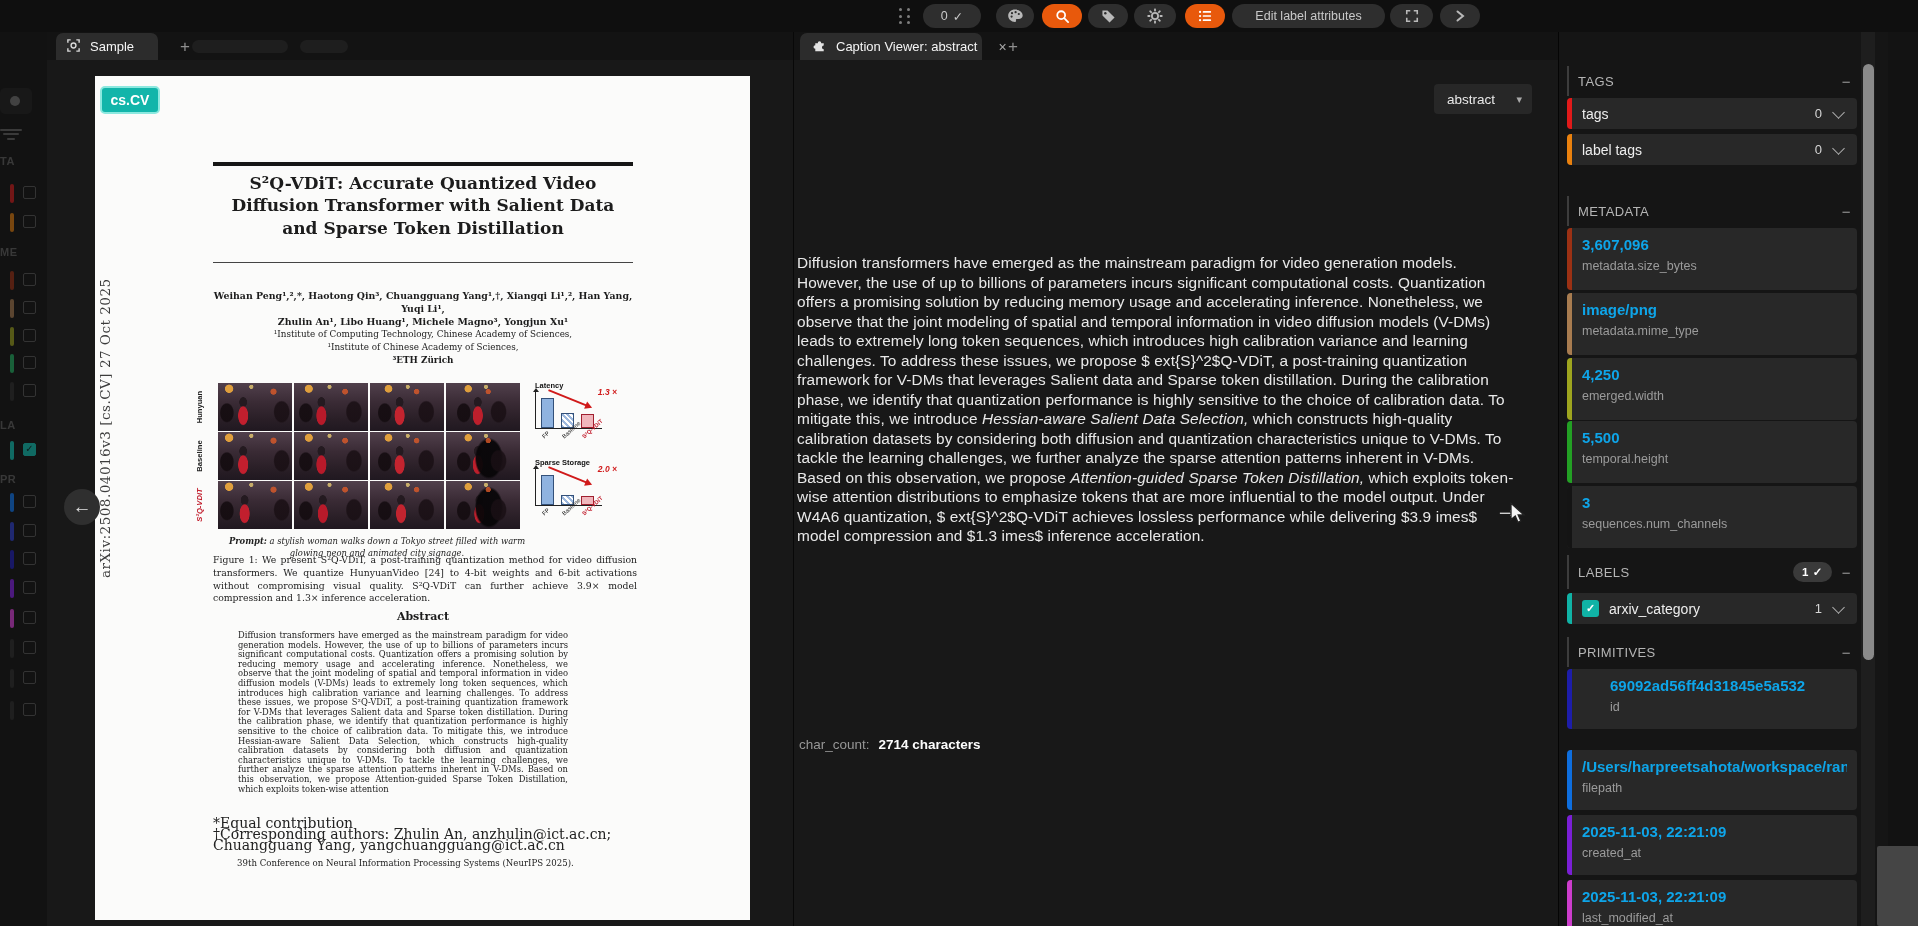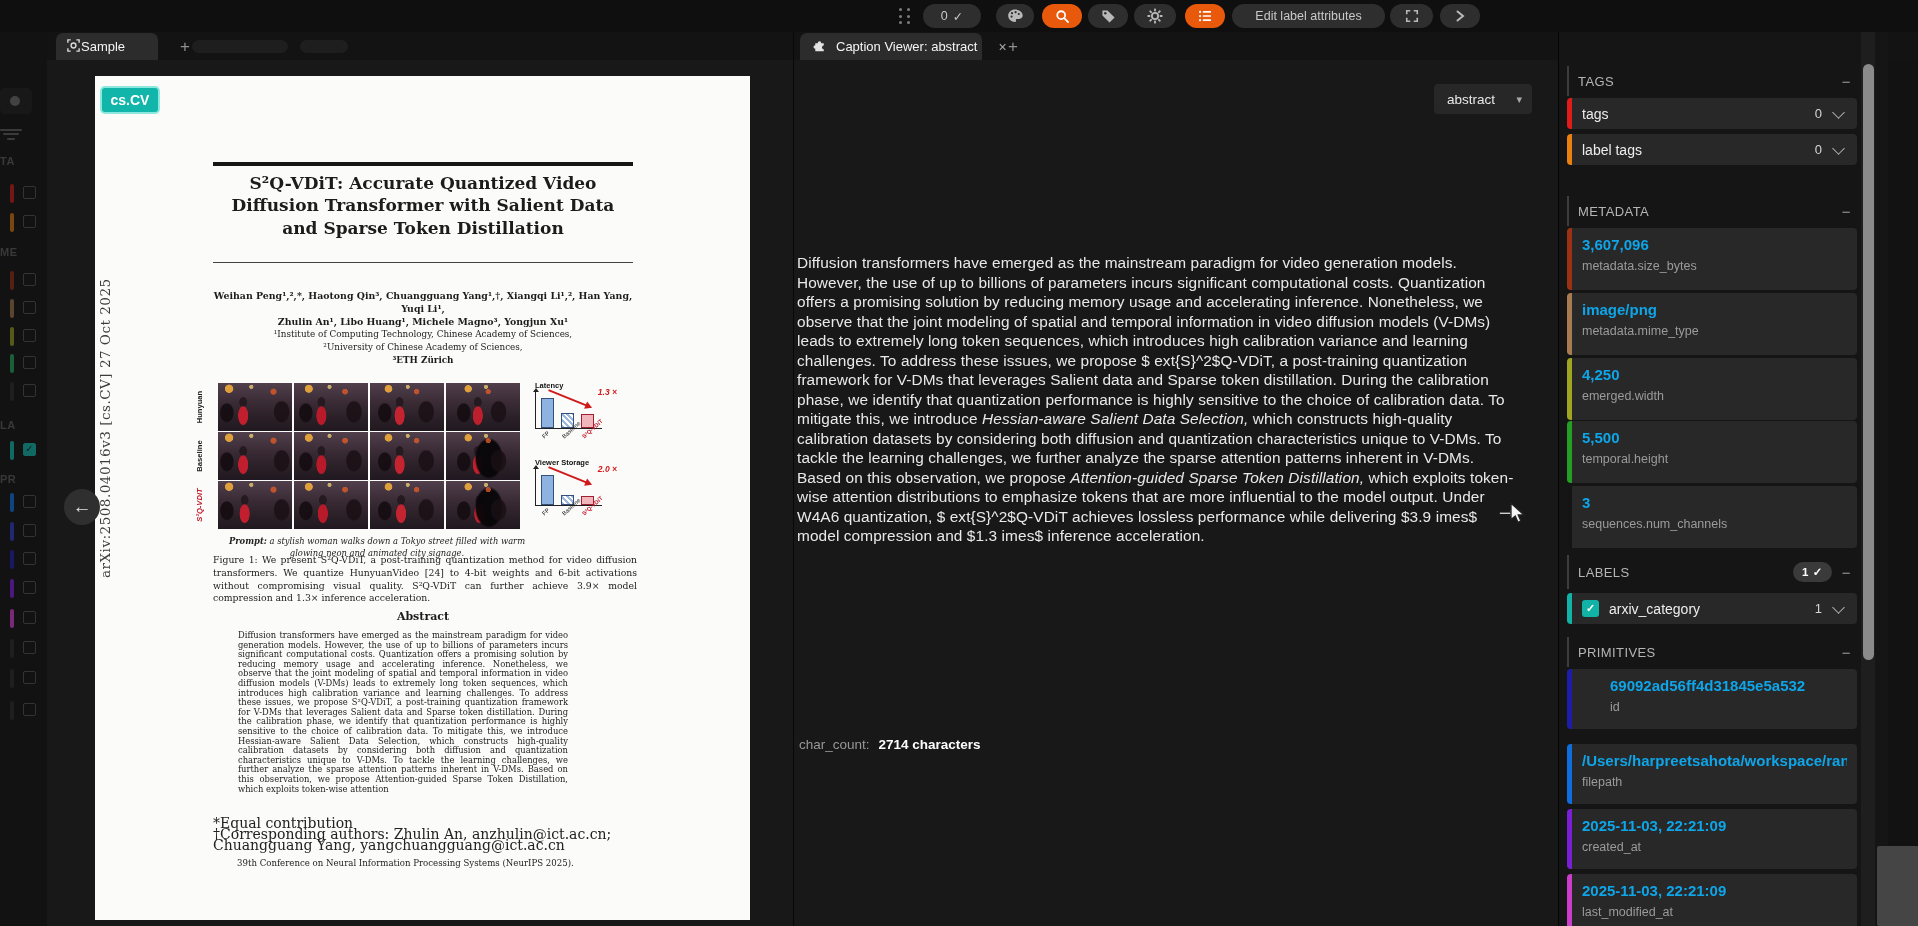--- a/index.html
+++ b/index.html
@@ -312,21 +312,21 @@
       <div class="strip-el strip-row" style="height: 22px; width: 47px; top: 636px; position: absolute; left: 0px;">
         <span class="sbar" style="background: rgb(42, 42, 42);"></span>
         <span class="scb"></span>
       </div>
       <div class="strip-el strip-row" style="height: 22px; width: 47px; top: 668px; position: absolute; left: 0px;">
         <span class="sbar" style="background: rgb(42, 42, 42);"></span>
         <span class="scb"></span>
       </div>
     </div>
 
-  <div class="tab" style="left:56px;width:102px;padding:0 10px;">
+  <div class="tab" style="left:56px;width:102px;padding:0 10px;gap:9px;">
     <span><svg width="15" height="15" viewBox="0 0 16 16">
           <path d="M2 5V2h3M11 2h3v3M14 11v3h-3M5 14H2v-3" fill="none" stroke="#d8d8d8" stroke-width="1.5"></path>
           <circle cx="8" cy="8" r="2.6" fill="none" stroke="#d8d8d8" stroke-width="1.5"></circle>
         </svg></span>
     <span class="tlabel">Sample</span>
   </div>
   <button class="tab-plus" style="left:172px;">+</button>
 
   <div class="tab" style="left:800px;width:182px;padding:0 8px 0 12px;gap:9px;">
     <span><svg width="15" height="15" viewBox="0 0 16 16">
@@ -343,21 +343,21 @@
     <div id="paper">
       <div class="scan">
         <div id="sideband">arXiv:2508.04016v3  [cs.CV]  27 Oct 2025</div>
         <div id="title-rule"></div>
         <div id="paper-title">S²Q-VDiT: Accurate Quantized Video Diffusion Transformer with Salient Data and Sparse Token Distillation</div>
         <div id="thin-rule"></div>
         <div id="authors">
           <div class="aline">Weihan Peng¹,²,*, Haotong Qin³, Chuangguang Yang¹,†, Xiangqi Li¹,², Han Yang, Yuqi Li¹,</div>
           <div class="aline">Zhulin An¹, Libo Huang¹, Michele Magno³, Yongjun Xu¹</div>
           <div class="affil">¹Institute of Computing Technology, Chinese Academy of Sciences,</div>
-          <div class="affil">²University of Chinese Academy of Sciences,</div>
+          <div class="affil">¹Institute of Chinese Academy of Sciences,</div>
           <div class="affil" style="font-weight:bold;">³ETH Zürich</div>
         </div>
         <div id="fig-rowlabels">
             <span class="rowlab" style="top: 18px; left: -17px;">Hunyuan</span>
             <span class="rowlab" style="top: 67px; left: -17px;">Baseline</span>
             <span class="rowlab red" style="top: 116px; left: -17px;">S²Q-VDiT</span>
           </div>
         <div id="fig-frames">
             <div class="frame" style="left: 0px; top: 0px; height: 48px; background: radial-gradient(circle at 15% 12%, rgba(240, 170, 60, 0.9) 0px, rgba(240, 170, 60, 0.9) 5%, transparent 6%), radial-gradient(circle at 75% 18%, rgba(220, 90, 40, 0.8) 0px, rgba(220, 90, 40, 0.8) 4%, transparent 5%), radial-gradient(circle at 45% 8%, rgba(250, 220, 120, 0.7) 0px, rgba(250, 220, 120, 0.7) 3%, transparent 4%), radial-gradient(14% 30% at 12% 62%, rgba(20, 12, 16, 0.9) 0px, rgba(20, 12, 16, 0.9) 60%, transparent 70%), radial-gradient(16% 34% at 86% 60%, rgba(25, 15, 20, 0.85) 0px, rgba(25, 15, 20, 0.85) 60%, transparent 70%), radial-gradient(9% 26% at 34% 68%, rgb(194, 31, 46) 0px, rgb(194, 31, 46) 70%, transparent 80%), radial-gradient(7% 14% at 34% 40%, rgb(36, 26, 32) 0px, rgb(36, 26, 32) 70%, transparent 80%), linear-gradient(rgb(81, 64, 76) 0%, rgb(58, 43, 53) 40%, rgb(42, 31, 39) 75%, rgb(32, 24, 32) 100%);"></div>
             <div class="frame" style="left: 76px; top: 0px; height: 48px; background: radial-gradient(circle at 20% 12%, rgba(240, 170, 60, 0.9) 0px, rgba(240, 170, 60, 0.9) 5%, transparent 6%), radial-gradient(circle at 69% 18%, rgba(220, 90, 40, 0.8) 0px, rgba(220, 90, 40, 0.8) 4%, transparent 5%), radial-gradient(circle at 48% 8%, rgba(250, 220, 120, 0.7) 0px, rgba(250, 220, 120, 0.7) 3%, transparent 4%), radial-gradient(14% 30% at 16% 62%, rgba(20, 12, 16, 0.9) 0px, rgba(20, 12, 16, 0.9) 60%, transparent 70%), radial-gradient(16% 34% at 81% 60%, rgba(25, 15, 20, 0.85) 0px, rgba(25, 15, 20, 0.85) 60%, transparent 70%), radial-gradient(9% 26% at 37% 68%, rgb(184, 26, 42) 0px, rgb(184, 26, 42) 70%, transparent 80%), radial-gradient(7% 14% at 37% 40%, rgb(36, 26, 32) 0px, rgb(36, 26, 32) 70%, transparent 80%), linear-gradient(rgb(81, 64, 76) 0%, rgb(58, 43, 53) 40%, rgb(42, 31, 39) 75%, rgb(32, 24, 32) 100%);"></div>
@@ -382,21 +382,21 @@
               </div>
               <div class="mc-arrow"></div>
               <span class="mc-speed">1.3 ×</span>
               <div class="mc-xlabels">
                 <span class="mxl" style="left: 8px; top: 6px;">FP</span>
                 <span class="mxl" style="left: 28px; top: 6px;">Baseline</span>
                 <span class="mxl red" style="left: 48px; top: 6px;">S²Q-VDiT</span>
               </div>
             </div>
             <div class="mchart" style="top: 77px;">
-              <div class="mc-title">Viewer Storage</div>
+              <div class="mc-title">Sparse Storage</div>
               <div class="mc-plot">
                 <div class="mbar b0" style="left: 5px; height: 30px;"></div>
                 <div class="mbar b1" style="left: 25px; height: 10.2px;"></div>
                 <div class="mbar b2" style="left: 45px; height: 9px;"></div>
               </div>
               <div class="mc-arrow"></div>
               <span class="mc-speed">2.0 ×</span>
               <div class="mc-xlabels">
                 <span class="mxl" style="left: 8px; top: 6px;">FP</span>
                 <span class="mxl" style="left: 28px; top: 6px;">Baseline</span>
@@ -500,21 +500,21 @@
             <span class="rcount">1</span>
             <span class="chev"></span>
           </div>
         </div>
       <div style="height:8px;"></div>
       <div class="sec-header">
         <span>PRIMITIVES</span>
         <span class="hmin">−</span>
       </div>
       <div id="primitives-rows">
-          <div class="vrow" style="height: 60px; margin-bottom: 15px; padding-left: 43px;">
+          <div class="vrow" style="height: 60px; margin-bottom: 21px; padding-left: 43px;">
             <span class="rowbar" style="background: rgb(29, 29, 170);"></span>
             <div class="rvalue">69092ad56ff4d31845e5a532</div>
             <div class="rlabel">id</div>
           </div>
           <div class="vrow" style="height: 60px; margin-bottom: 5px;">
             <span class="rowbar" style="background: rgb(14, 110, 222);"></span>
             <div class="rvalue">/Users/harpreetsahota/workspace/rando…</div>
             <div class="rlabel">filepath</div>
           </div>
           <div class="vrow" style="height: 60px; margin-bottom: 5px;">

